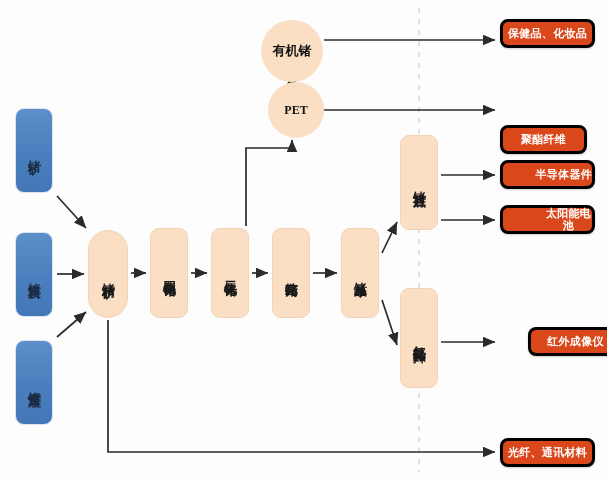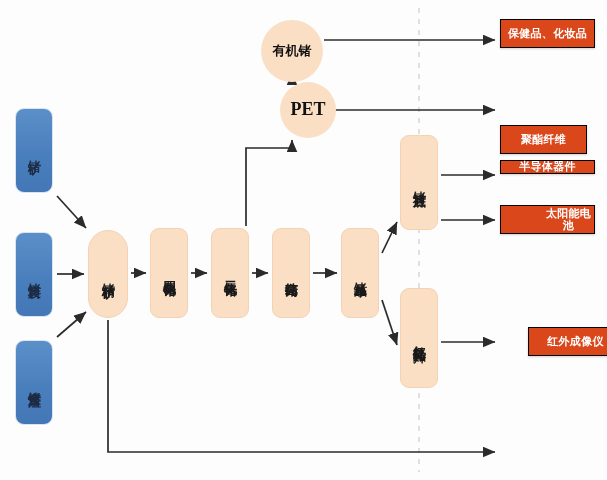--- a/index.html
+++ b/index.html
@@ -55,22 +55,22 @@
     background:#fadfc5;
     border-radius:50%;
     color:#111;
     font-weight:700;
     font-size:13px;
   }
 
   
   .prod{
     background:#d9471b;
-    border:1px solid #000000;
-    border-radius:0;
+    border:3px solid #000000;
+    border-radius:8px;
     color:#ffffff;
     font-size:11px;
     font-weight:700;
     letter-spacing:.3px;
     box-shadow:0 1px 2px rgba(0,0,0,.18);
   }
 </style>
 </head>
 <body>
 
@@ -152,38 +152,41 @@
   </div>
 
   <div class="node proc vtext" style="left:400px;top:288px;width:38px;height:100px;">
     <span>红外锗晶片</span>
   </div>
 
   <div class="node circ" style="left:261px;top:20px;width:62px;height:62px;">
     <span>有机锗</span>
   </div>
 
-  <div class="node circ" style="left:280px;top:82px;width:56px;height:56px;font-family:'Liberation Serif',serif;font-size:18px;">
+  <div class="node circ" style="left:268px;top:82px;width:56px;height:56px;font-family:'Liberation Serif',serif;font-size:12px;">
     <span>PET</span>
   </div>
 
   <div class="node prod" style="left:500px;top:19px;width:95px;height:29px;">
     <span>保健品、化妆品</span>
   </div>
 
   <div class="node prod" style="left:500px;top:90px;width:87px;height:29px;margin-top:35px;">
     <span>聚酯纤维</span>
   </div>
 
-  <div class="node prod" style="left:500px;top:160px;width:95px;height:14px;">
+  <div class="node prod" style="left:500px;top:160px;width:95px;height:29px;justify-content:flex-end;">
     <span>半导体器件</span>
   </div>
 
   <div class="node prod" style="left:500px;top:205px;width:95px;height:29px;padding-left:42px;">
     <span>太阳能电池</span>
   </div>
 
   <div class="node prod" style="left:528px;top:327px;width:95px;height:29px;">
     <span>红外成像仪</span>
   </div>
 
+  <div class="node prod" style="left:500px;top:438px;width:95px;height:29px;">
+    <span>光纤、通讯材料</span>
+  </div>
 
 </div>
 
 </body></html>

